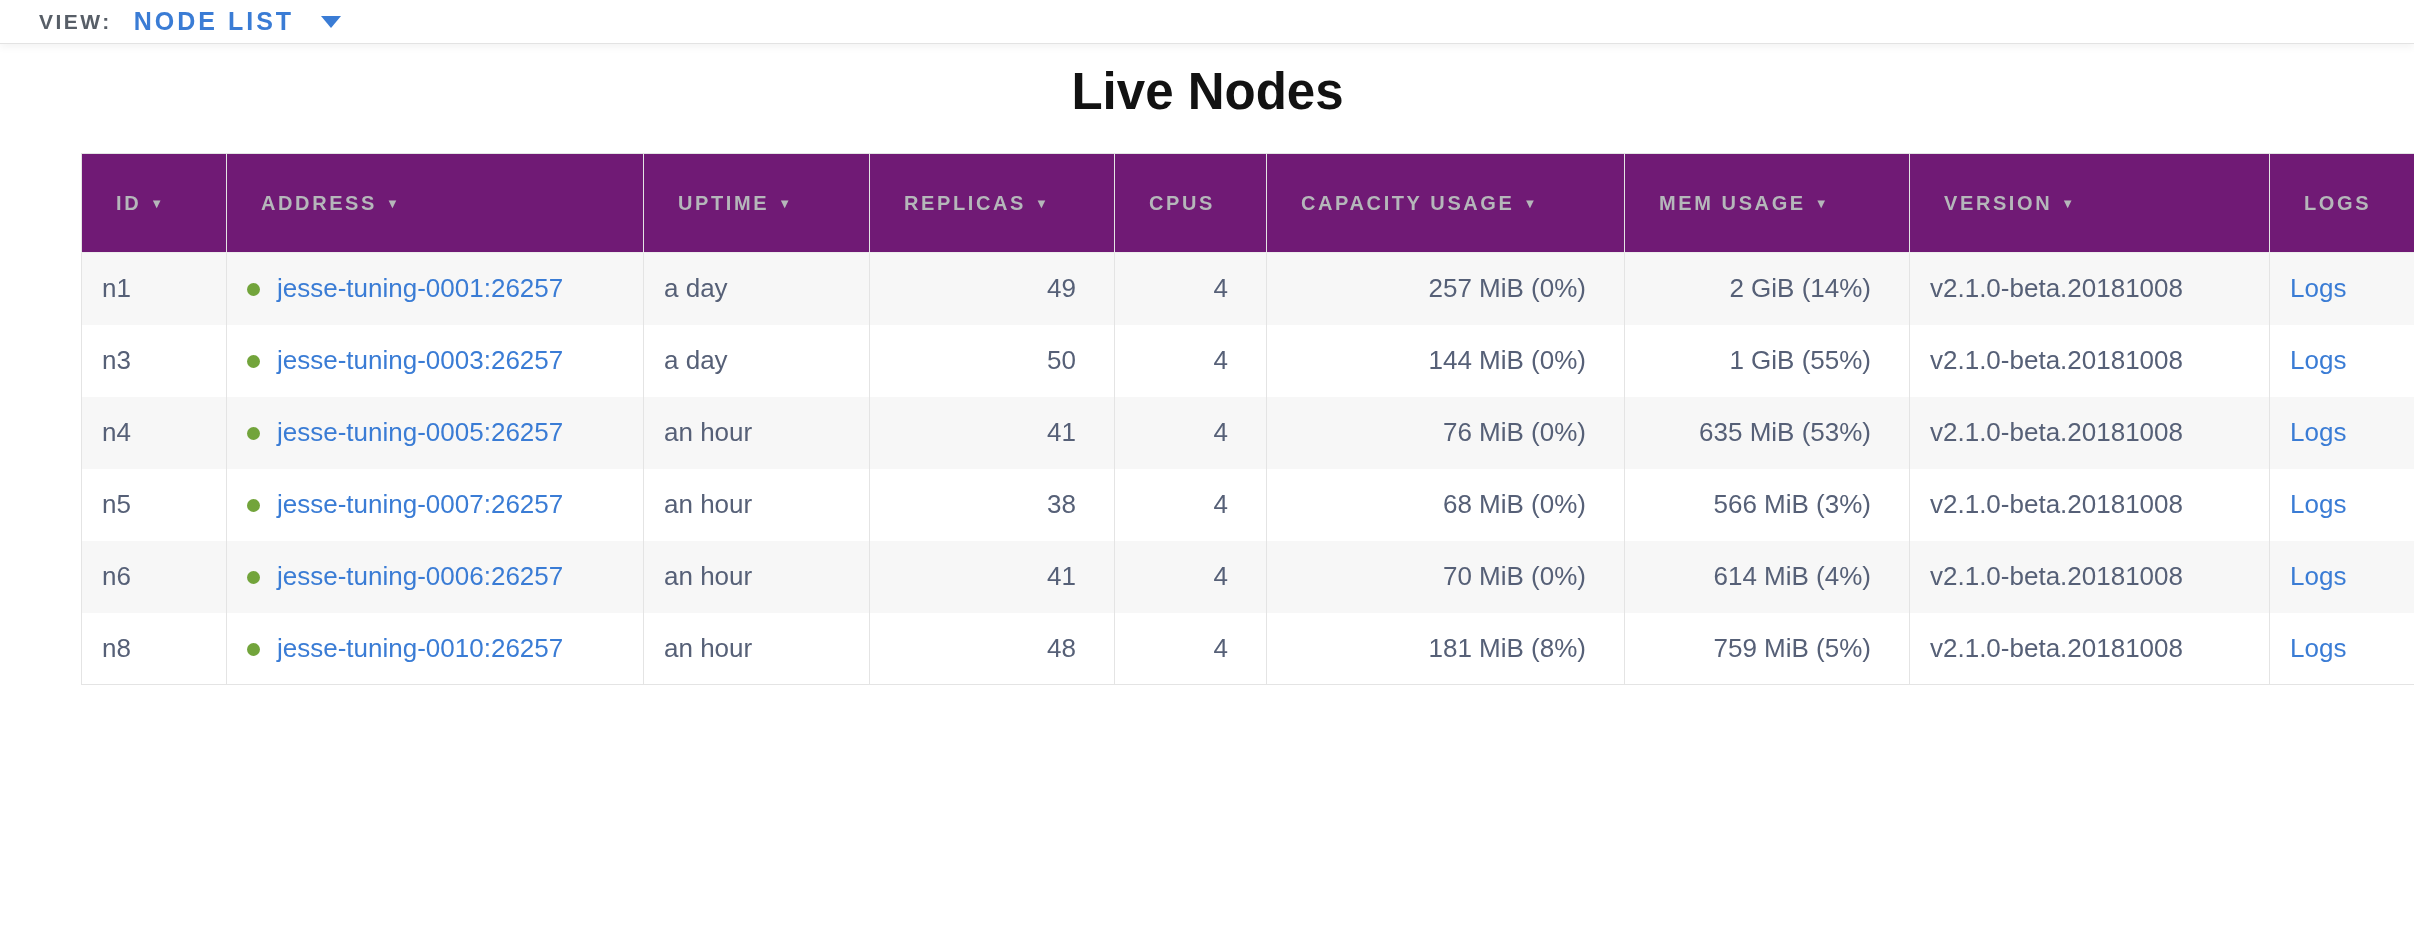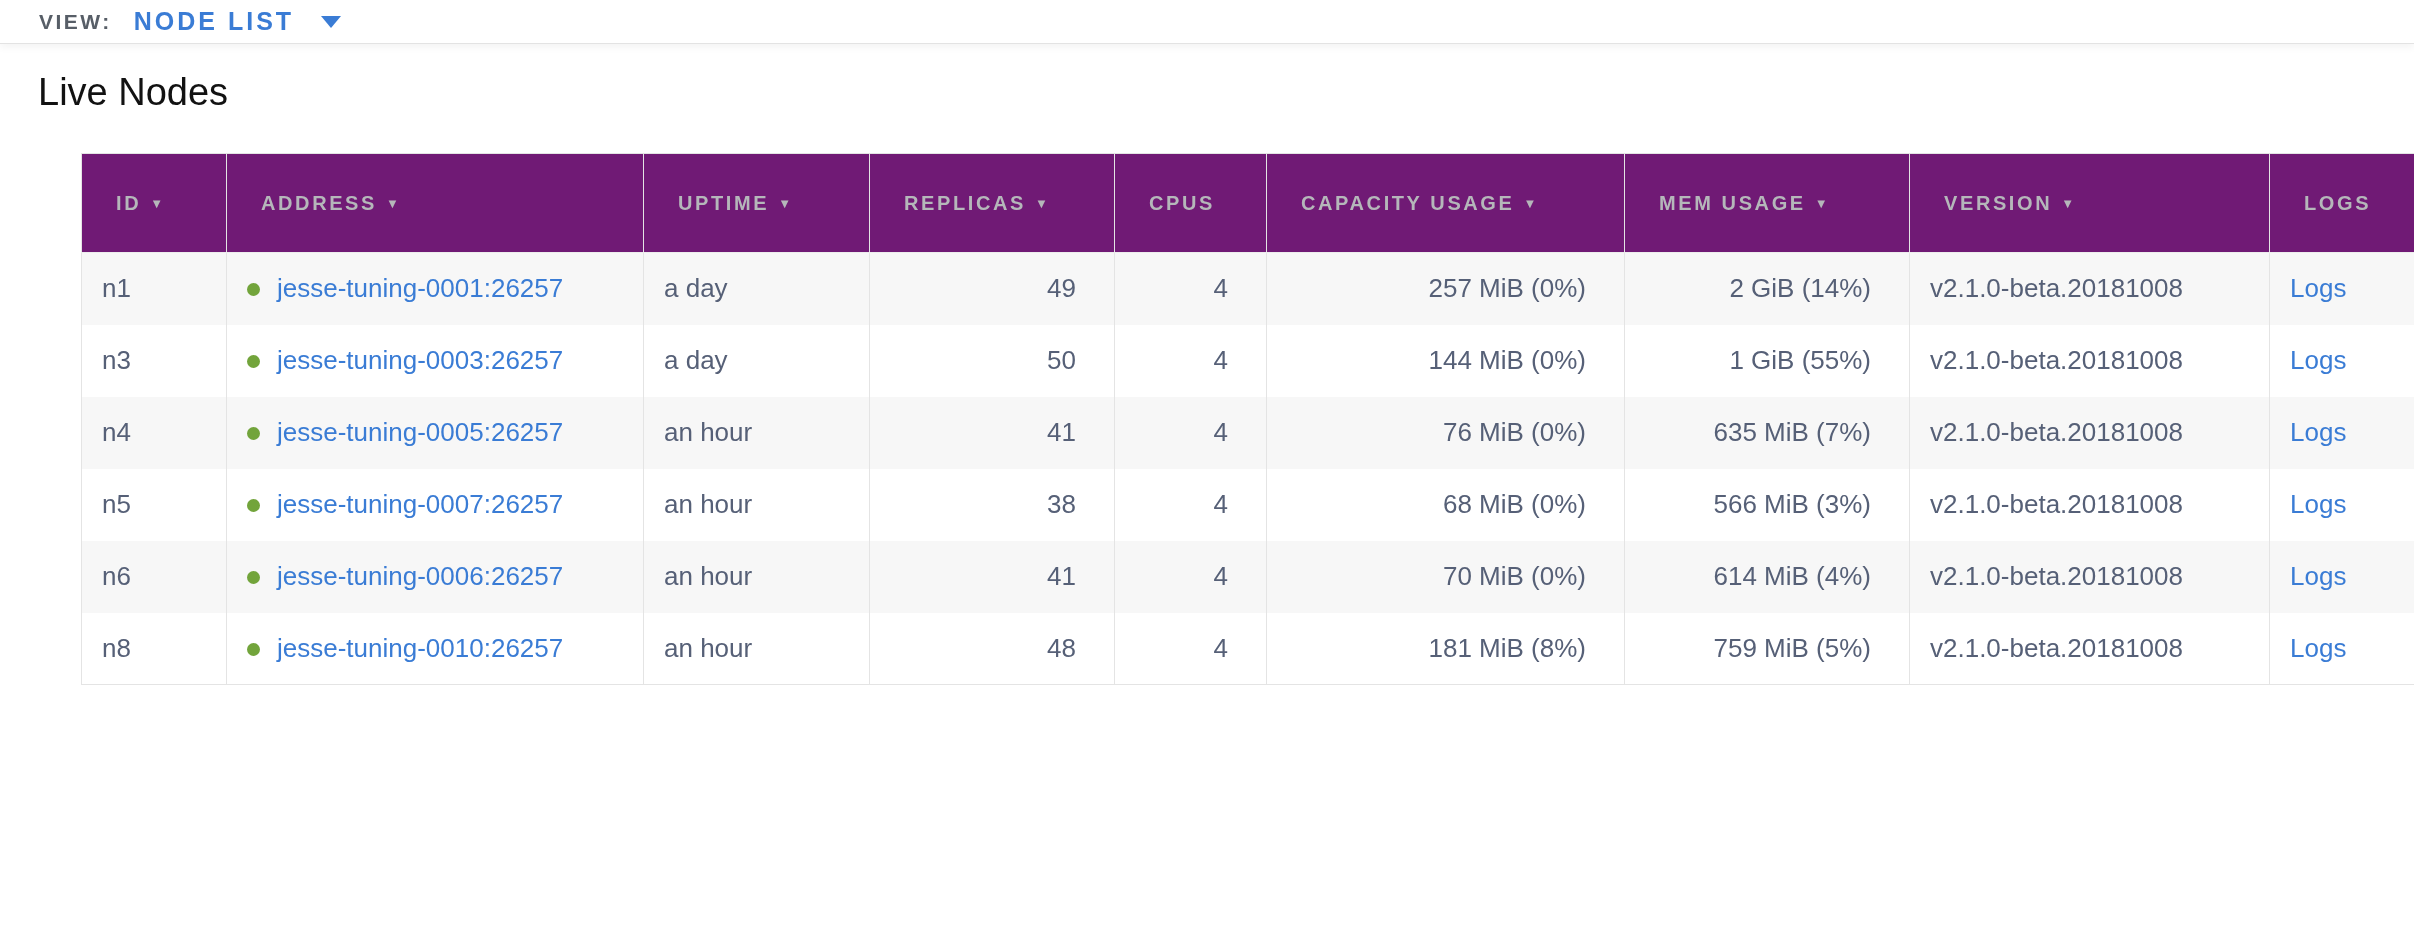--- a/index.html
+++ b/index.html
@@ -56,24 +56,25 @@
     border-left: 10px solid transparent;
     border-right: 10px solid transparent;
     border-top: 12px solid var(--link-blue);
     margin-left: 27px;
   }
 
   
   .content { padding: 0 37px 0 38px; }
   h1.page-title {
     margin: 26px 0 0 0;
-    font-size: 38px;
+    font-size: 51px;
     line-height: 44px;
-    font-weight: 400;
+    font-weight: 700;
     color: #121212;
+    text-align: center;
   }
 
   
   table.nodes {
     border-collapse: collapse;
     table-layout: fixed;
     width: 2339px;
     margin-top: 39px;
     background: #701a75;
     margin-left: 43px;
@@ -194,21 +195,21 @@
           <td class="align-left">v2.1.0-beta.20181008</td>
           <td class="align-left"><a class="cell-link" href="#">Logs</a></td>
         </tr>
         <tr>
           <td class="align-left">n4</td>
           <td class="align-left"><span class="status-dot"></span><a class="cell-link" href="#">jesse-tuning-0005:26257</a></td>
           <td class="align-left">an hour</td>
           <td class="align-right">41</td>
           <td class="align-right">4</td>
           <td class="align-right">76 MiB (0%)</td>
-          <td class="align-right">635 MiB (7%)</td>
+          <td class="align-right">635 MiB (53%)</td>
           <td class="align-left">v2.1.0-beta.20181008</td>
           <td class="align-left"><a class="cell-link" href="#">Logs</a></td>
         </tr>
         <tr>
           <td class="align-left">n5</td>
           <td class="align-left"><span class="status-dot"></span><a class="cell-link" href="#">jesse-tuning-0007:26257</a></td>
           <td class="align-left">an hour</td>
           <td class="align-right">38</td>
           <td class="align-right">4</td>
           <td class="align-right">68 MiB (0%)</td>

